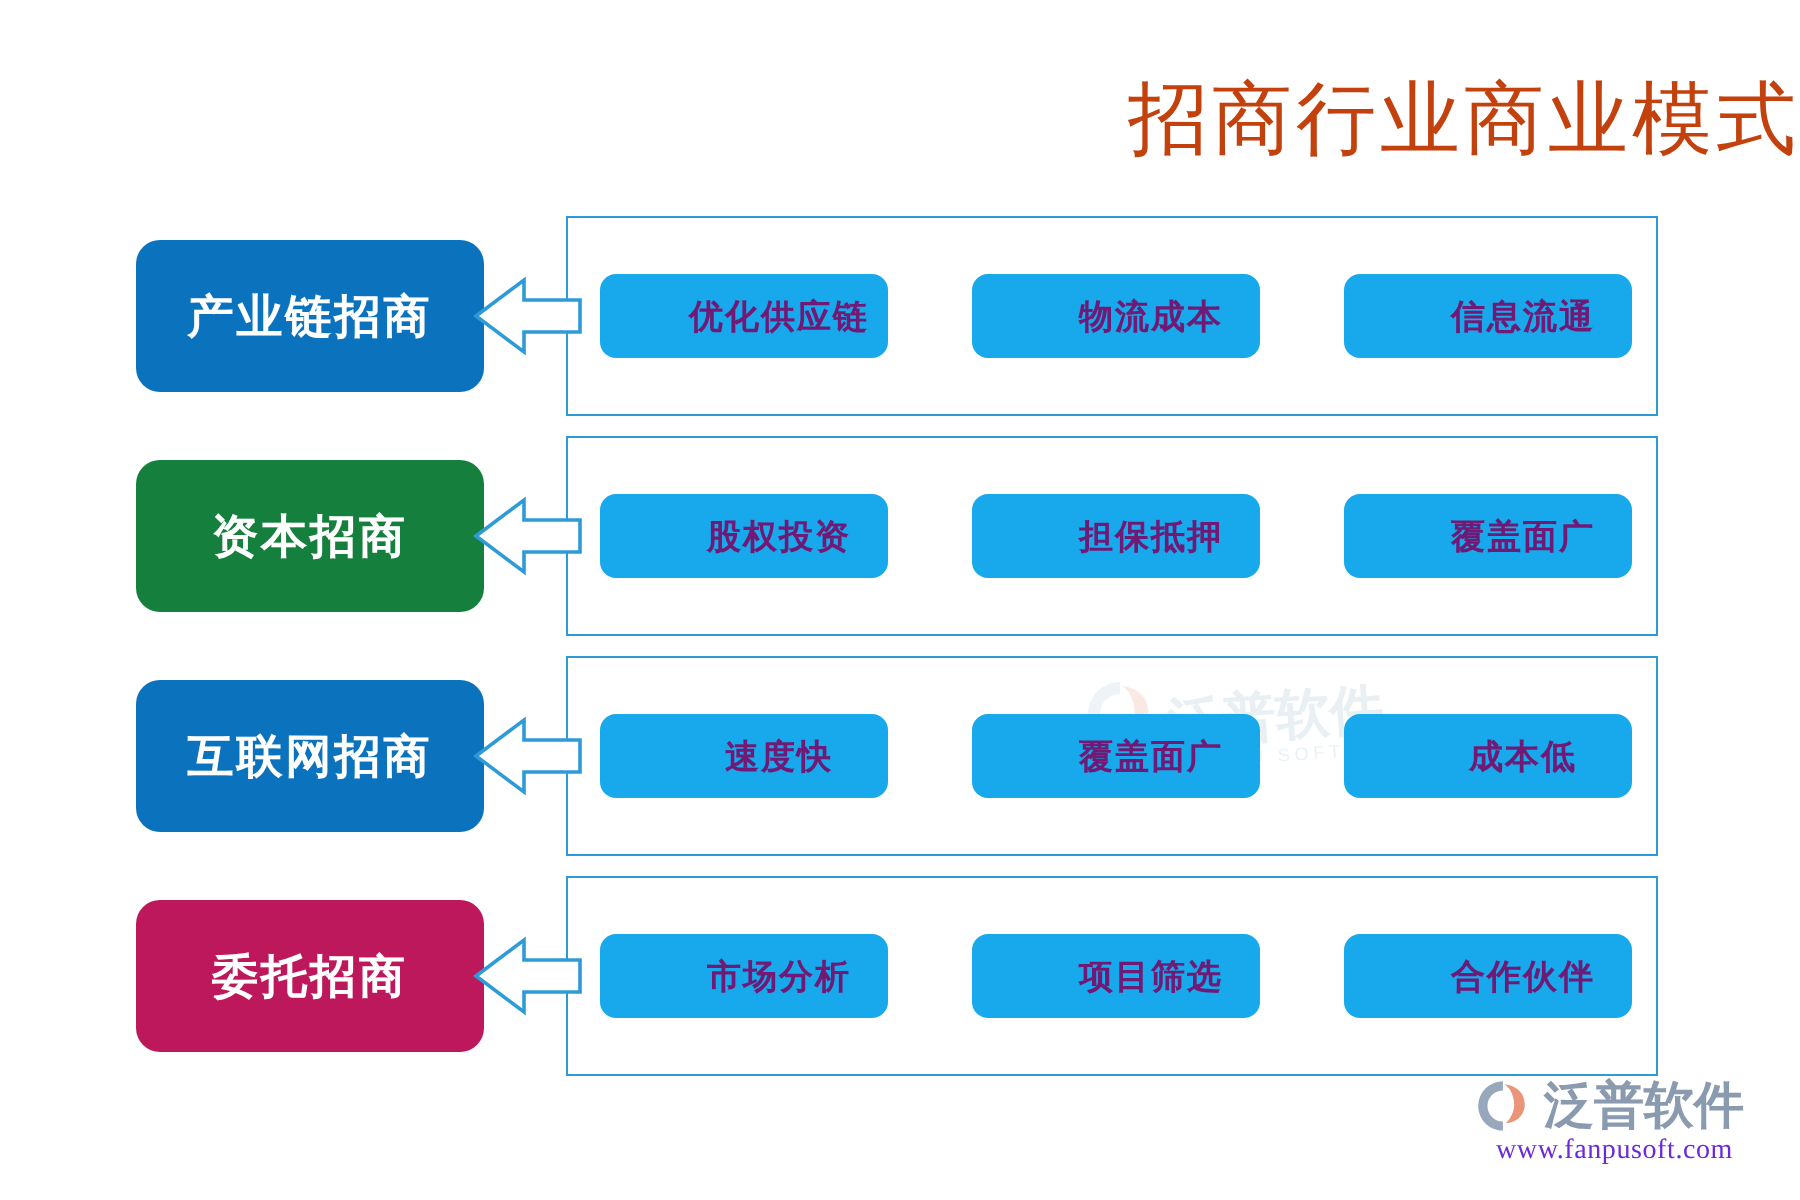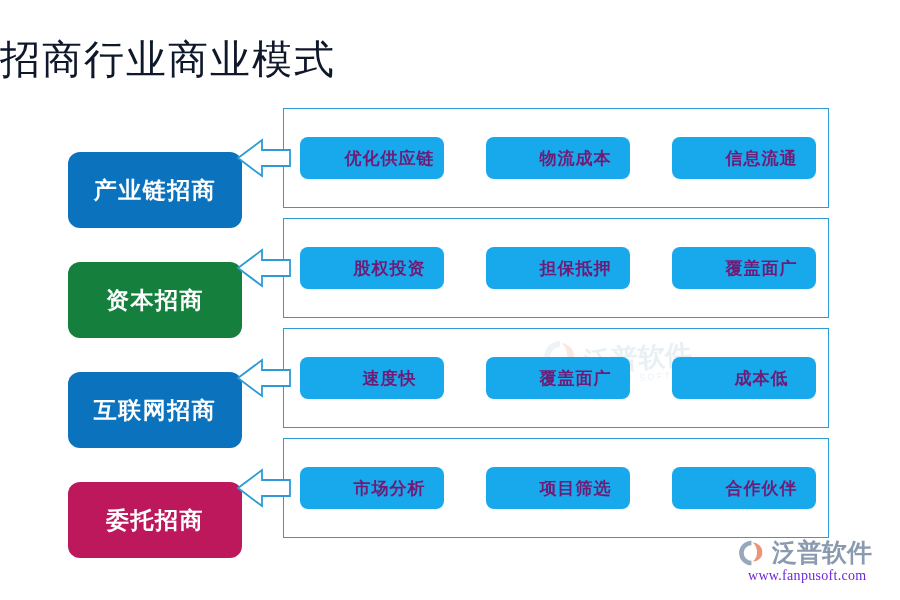--- a/index.html
+++ b/index.html
@@ -14,25 +14,25 @@
     overflow: hidden;
     font-family: "Liberation Sans", "DejaVu Sans", sans-serif;
   }
 
   
   .page-title {
     position: absolute;
     top: 34px;
     left: 0;
     width: 900px;
-    text-align: left;
+    text-align: right;
     font-family: "Liberation Serif", "DejaVu Serif", serif;
     font-size: 40px;
     font-weight: 400;
-    color: #0f172a;
+    color: #c2410c;
     letter-spacing: 2px;
     line-height: 52px;
   }
 
   
   .watermark {
     position: absolute;
     left: 540px;
     top: 336px;
     width: 180px;
@@ -89,21 +89,20 @@
     border-radius: 12px;
     display: flex;
     align-items: center;
     justify-content: center;
     color: #ffffff;
     font-size: 23px;
     font-weight: 700;
     letter-spacing: 1.5px;
     font-family: "Liberation Sans", "DejaVu Sans", sans-serif;
     box-sizing: border-box;
-    margin-top: 32px;
   }
 
   
   .bracket {
     position: absolute;
     left: 283px;
     top: 0px;
     width: 546px;
     height: 100px;
     border: 1.6px solid #2e9bd6;

